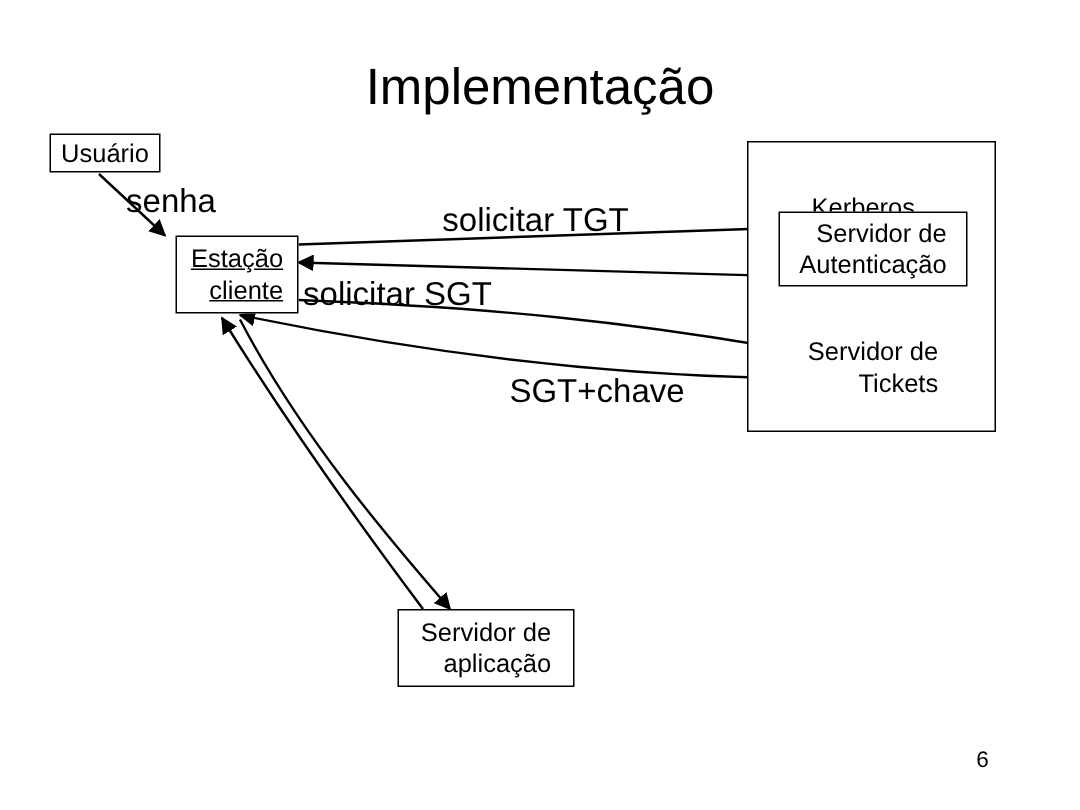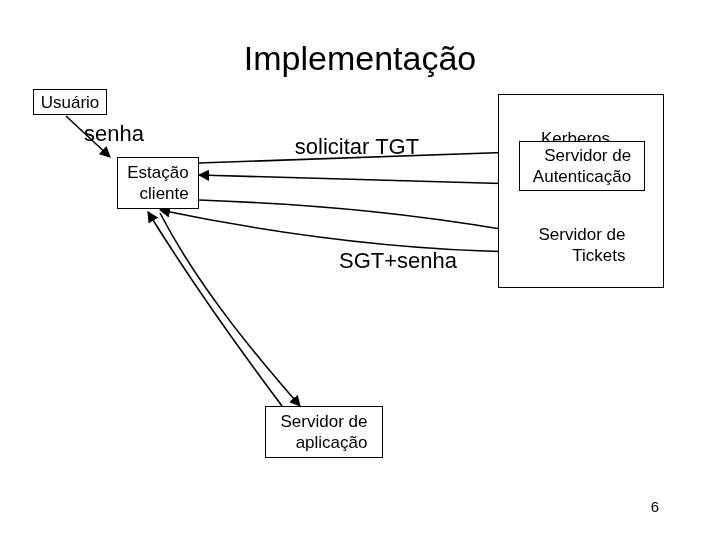--- a/index.html
+++ b/index.html
@@ -92,20 +92,21 @@
     top: 220px;
     width: 126px;
     height: 50px;
     border: none;
   }
   #estacao-box {
     left: 117px;
     top: 157px;
     width: 82px;
     height: 52px;
+    text-decoration: underline;
   }
   #app-box {
     left: 265px;
     top: 406px;
     width: 118px;
     height: 52px;
   }
   #lbl-senha { left: 68px;  top: 123px; width: 92px; }
   #lbl-solicitar-tgt { left: 287px; top: 136px; width: 140px; }
   #lbl-solicitar-sgt { left: 200px; top: 185px; width: 130px; }
@@ -168,16 +169,17 @@
   <div class="boxed" id="estacao-box">
     <span>Estação<br>cliente</span>
   </div>
 
   <div class="boxed" id="app-box">
     <span>Servidor de<br>aplicação</span>
   </div>
 
   <div class="plain" id="lbl-senha">senha</div>
   <div class="plain" id="lbl-solicitar-tgt">solicitar TGT</div>
-  <div class="plain" id="lbl-sgt-chave">SGT+senha</div>
+  <div class="plain" id="lbl-solicitar-sgt">solicitar SGT</div>
+  <div class="plain" id="lbl-sgt-chave">SGT+chave</div>
 
   <div class="page-number">6</div>
 </div>
 
 </body></html>

